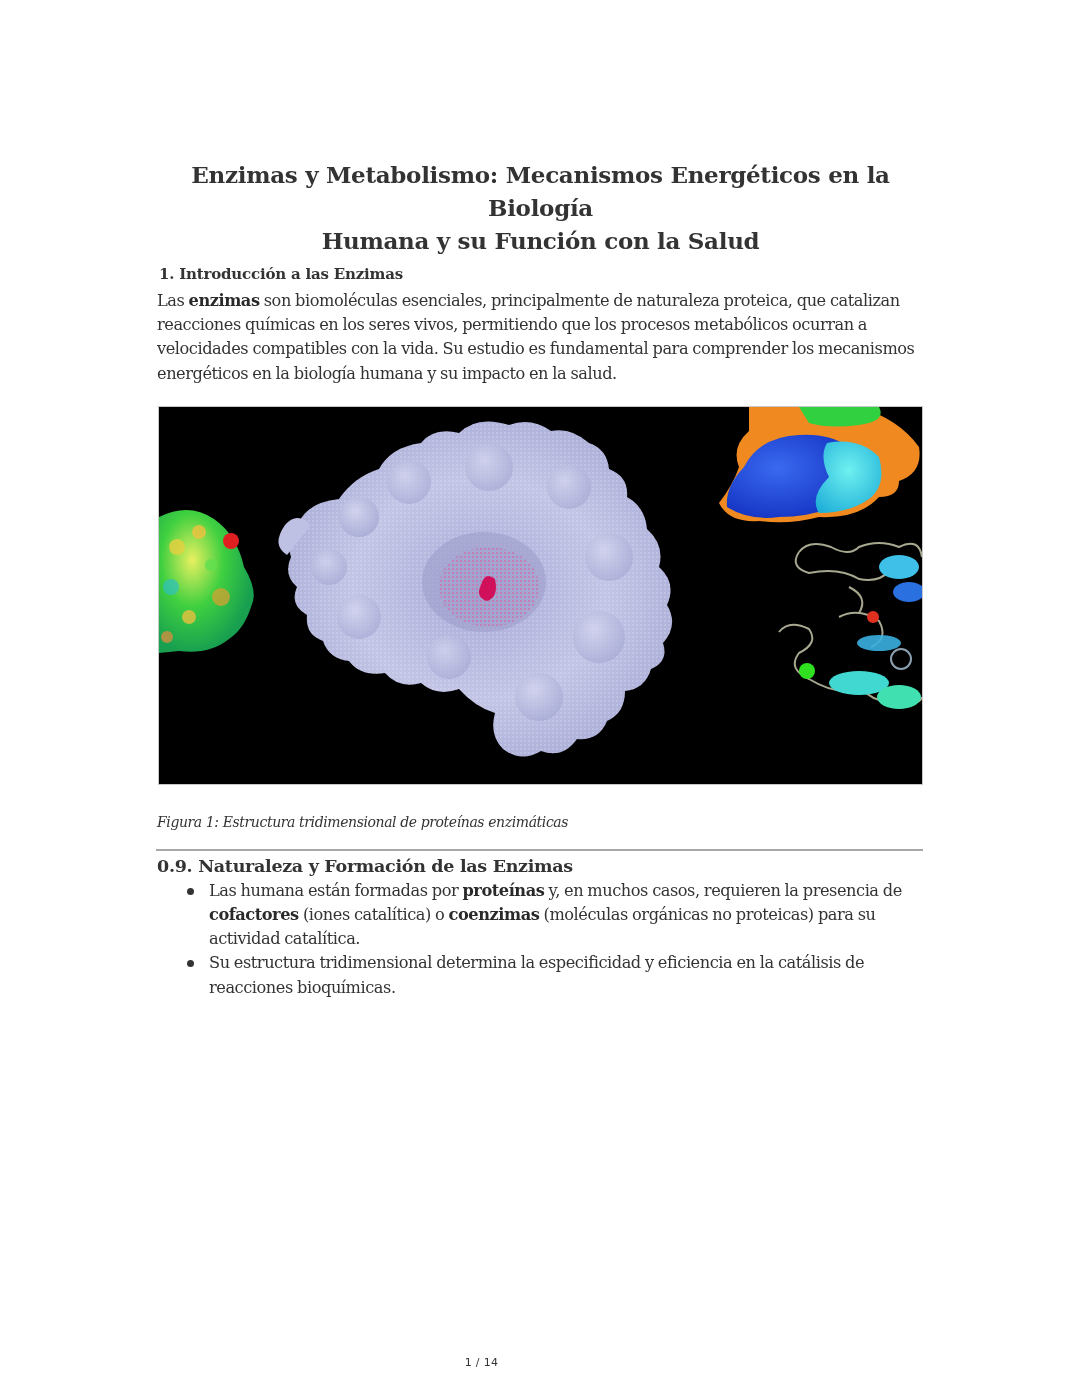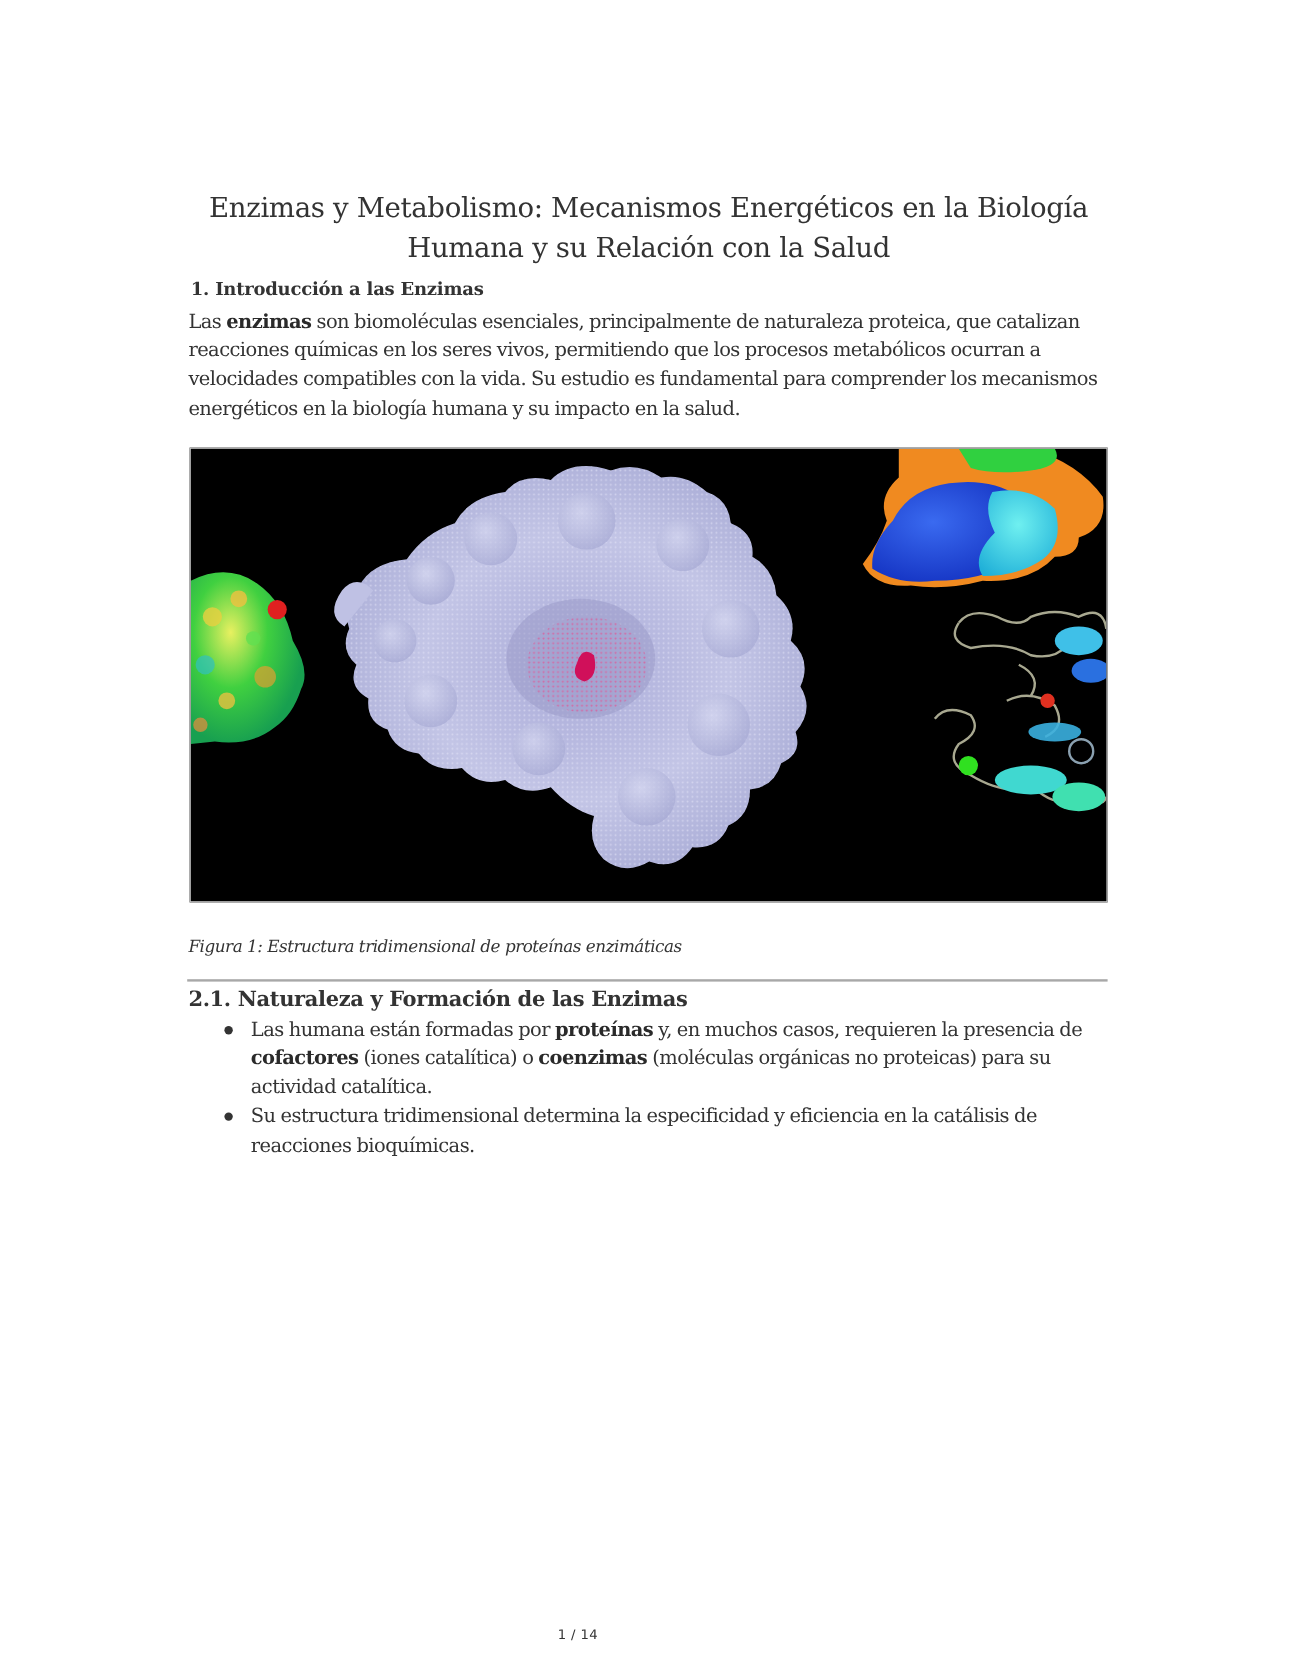--- a/index.html
+++ b/index.html
@@ -26,21 +26,21 @@
       position: absolute;
       left: 157px;
       top: 158px;
       width: 767px;
     }
     h1.doc-title {
       margin: 0;
       text-align: center;
       font-size: 23px;
       line-height: 33px;
-      font-weight: normal;
+      font-weight: bold;
       color: #333;
       letter-spacing: -0.3px;
     }
     h2 {
       margin: 0;
       font-size: 15px;
       font-weight: bold;
       color: #333;
       letter-spacing: -0.2px;
     }
@@ -133,21 +133,21 @@
     }
   </style>
 </head>
 <body>
 
 <div class="page">
   <div class="content">
 
     <h1 class="doc-title">
       <span>Enzimas y Metabolismo: Mecanismos Energéticos en la Biología</span><br>
-      <span>Humana y su Relación con la Salud</span>
+      <span>Humana y su Función con la Salud</span>
     </h1>
 
     <h2 class="sec1">1. Introducción a las Enzimas</h2>
 
     <p class="intro"><span>Las </span><b>enzimas</b><span> son biomoléculas esenciales, principalmente de naturaleza proteica, que catalizan reacciones químicas en los seres vivos, permitiendo que los procesos metabólicos ocurran a velocidades compatibles con la vida. Su estudio es fundamental para comprender los mecanismos energéticos en la biología humana y su impacto en la salud.</span></p>
 
     <div class="figure" aria-label="Estructura tridimensional de proteínas enzimáticas">
       <svg width="763" height="377" viewBox="0 0 763 377" xmlns="http://www.w3.org/2000/svg">
         <defs>
           <radialGradient id="surf" cx="50%" cy="50%" r="60%">
@@ -240,21 +240,21 @@
           <circle cx="714" cy="210" r="6" fill="#e03020"></circle>
         </g>
       </svg>
     </div>
 
     <div class="caption">Figura 1: Estructura tridimensional de proteínas enzimáticas</div>
 
     <hr class="rule">
 
 
-    <h3>2.1. Naturaleza y Formación de las Enzimas</h3>
+    <h3>0.9. Naturaleza y Formación de las Enzimas</h3>
 
     <ul class="bullets">
       <li>
         <span class="bullet"></span><span>Las humana están formadas por </span><b>proteínas</b><span> y, en muchos casos, requieren la presencia de </span><b>cofactores</b><span> (iones catalítica) o </span><b>coenzimas</b><span> (moléculas orgánicas no proteicas) para su actividad catalítica.</span>
       </li>
       <li>
         <span class="bullet"></span><span>Su estructura tridimensional determina la especificidad y eficiencia en la catálisis de reacciones bioquímicas.</span>
       </li>
     </ul>
 

